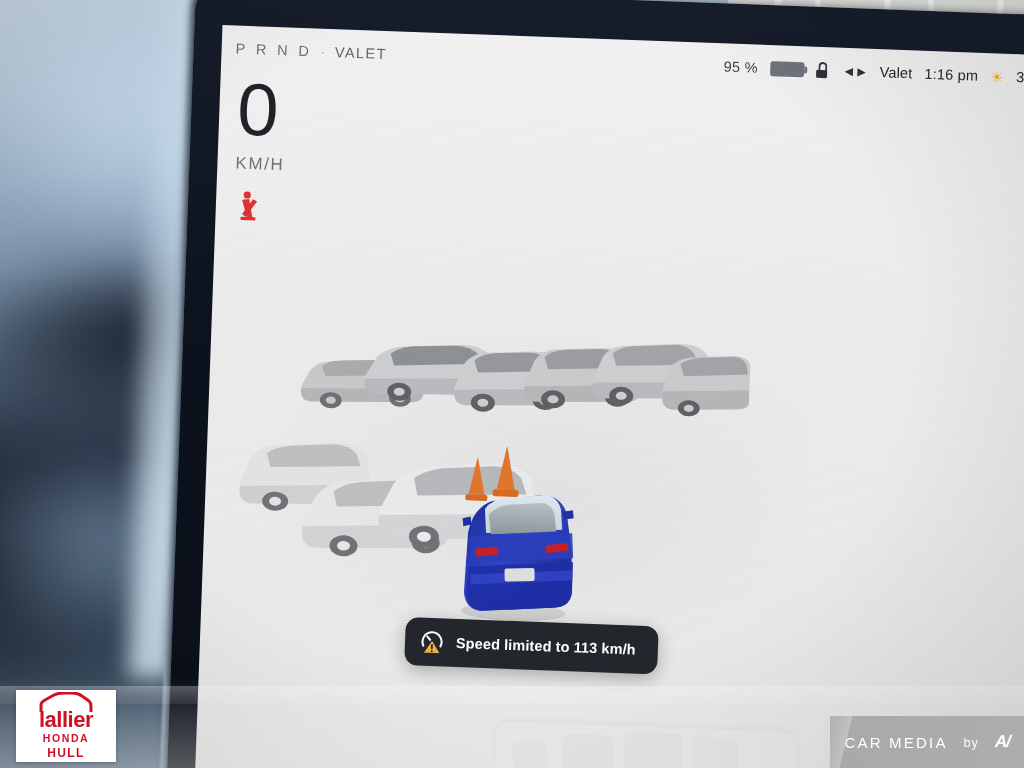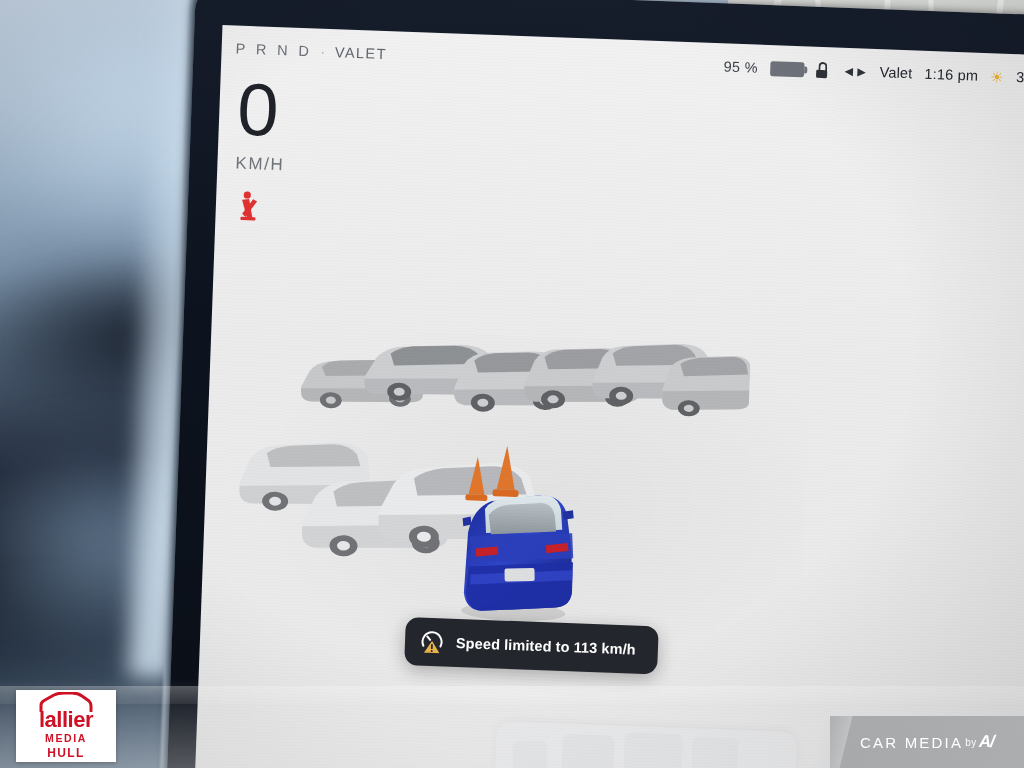--- a/index.html
+++ b/index.html
@@ -200,24 +200,24 @@
   }
   .soft-blur-bottom{
     position:absolute; left:0; right:0; bottom:0; height:90px; pointer-events:none;
     background: linear-gradient(180deg, rgba(255,255,255,0), rgba(248,248,248,.35));
   }
 
   
   .watermark {
     position:absolute; right:0; bottom:0; width:194px; height:52px;
     background: linear-gradient(90deg, rgba(150,152,154,.75), rgba(168,170,172,.92));
-    display:flex; align-items:center; justify-content:center; gap:2px;
+    display:flex; align-items:center; justify-content:center; gap:16px;
     color:#fff; font-size:15px; letter-spacing:2.2px;
   }
-  .watermark .by { font-size:10px; letter-spacing:.6px; opacity:.95;}
+  .watermark .by { font-size:13px; letter-spacing:.6px; opacity:.95;}
   .wm-mark {
     font-weight:700; font-size:17px; letter-spacing:-1px;
     display:inline-block; transform: skewX(-12deg);
   }
   .wm-slash { position:absolute; left:-14px; bottom:0; width:30px; height:52px;
     background: linear-gradient(90deg, rgba(255,255,255,0), rgba(210,212,214,.55));
     transform: skewX(-14deg);
   }
 
   
@@ -501,21 +501,21 @@
 
   <div class="band"></div>
   <div class="soft-blur-bottom"></div>
   <div class="vignette"></div>
 
   <div class="logo-box">
     <svg class="logo-car" viewBox="0 0 56 20">
       <path d="M3 19 L3 13 Q3 10 7 8 L16 3 Q20 1 26 1 L34 1 Q40 1 44 4 L51 9 Q53 11 53 14 L53 19" fill="none" stroke="#cf1126" stroke-width="3" stroke-linecap="round" stroke-linejoin="round"></path>
     </svg>
     <div class="logo-word">lallier</div>
-    <div class="logo-sub">MEDIA</div>
+    <div class="logo-sub">HONDA</div>
     <div class="logo-sub2">HULL</div>
   </div>
 
   <div class="watermark">
     <span class="wm-slash"></span>
     <span>CAR MEDIA</span>
     <span class="by">by</span>
     <span class="wm-mark">A/</span>
   </div>
 

